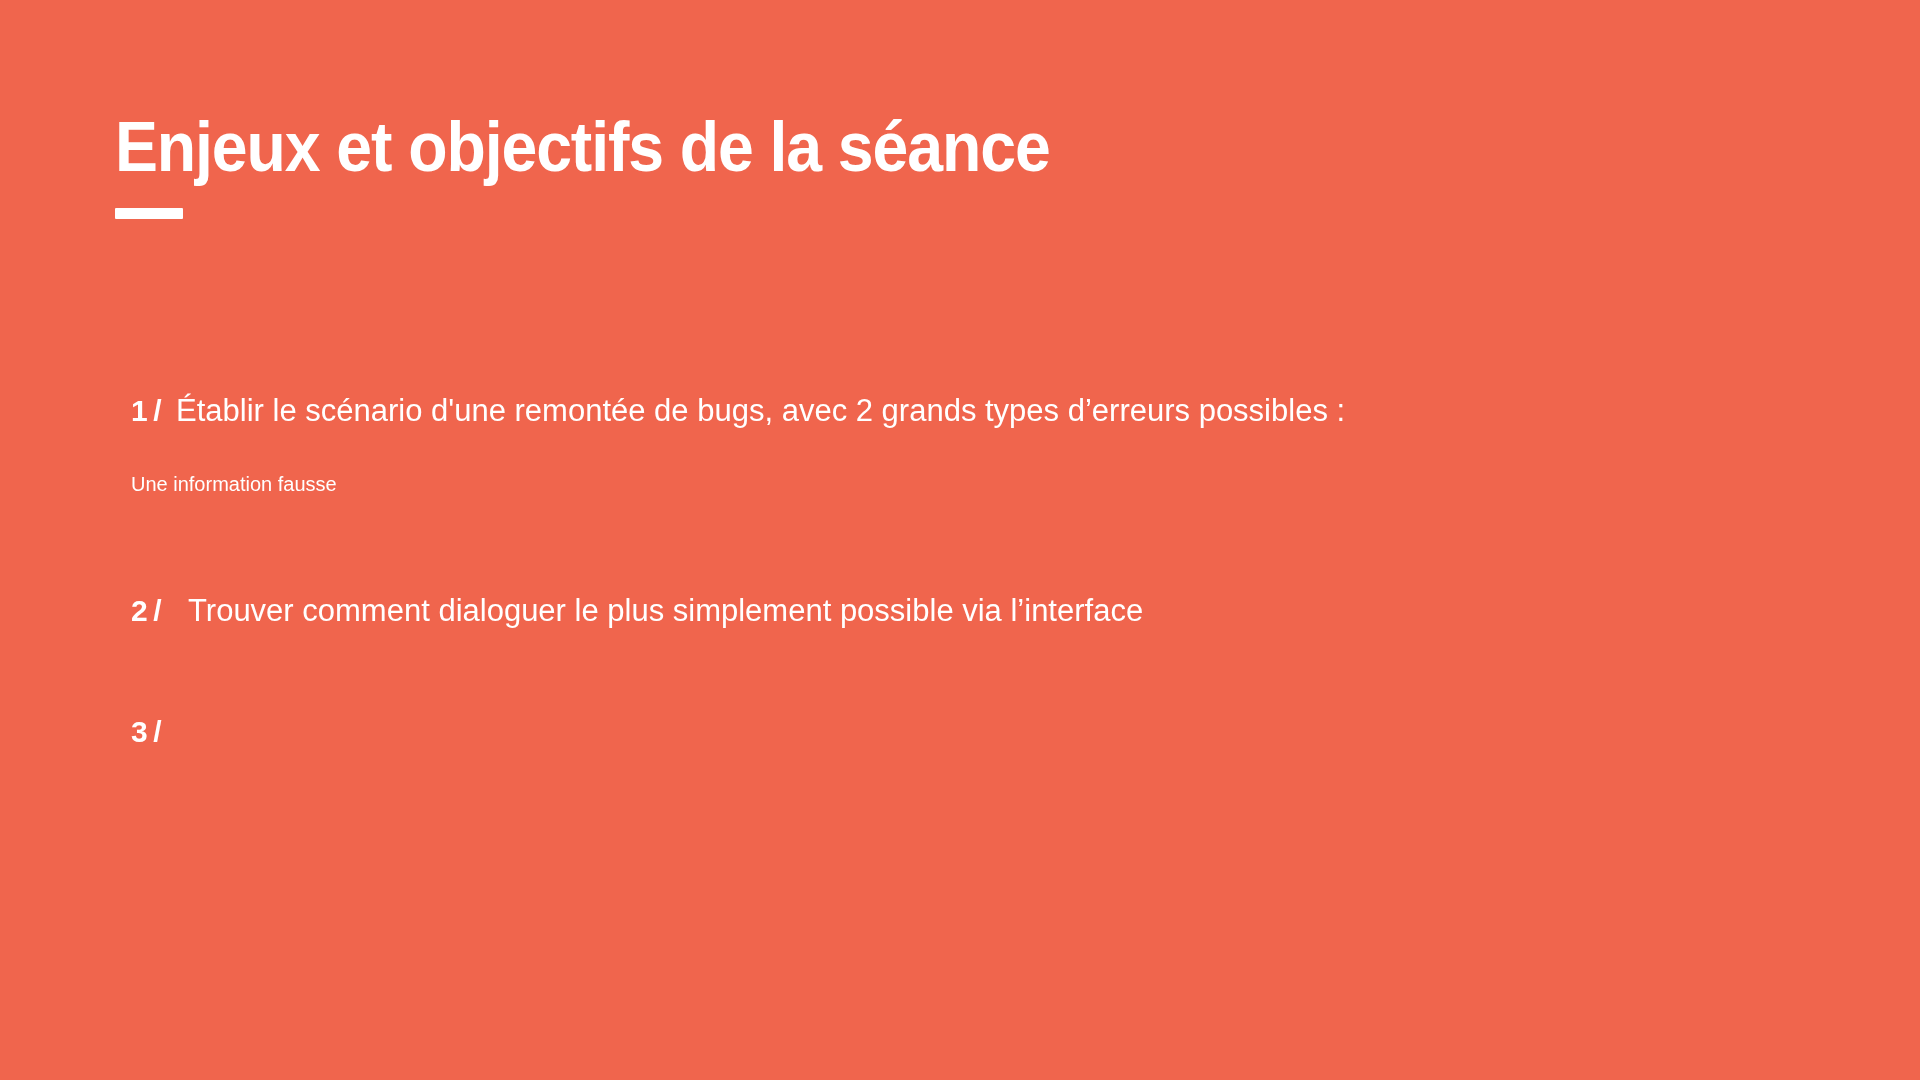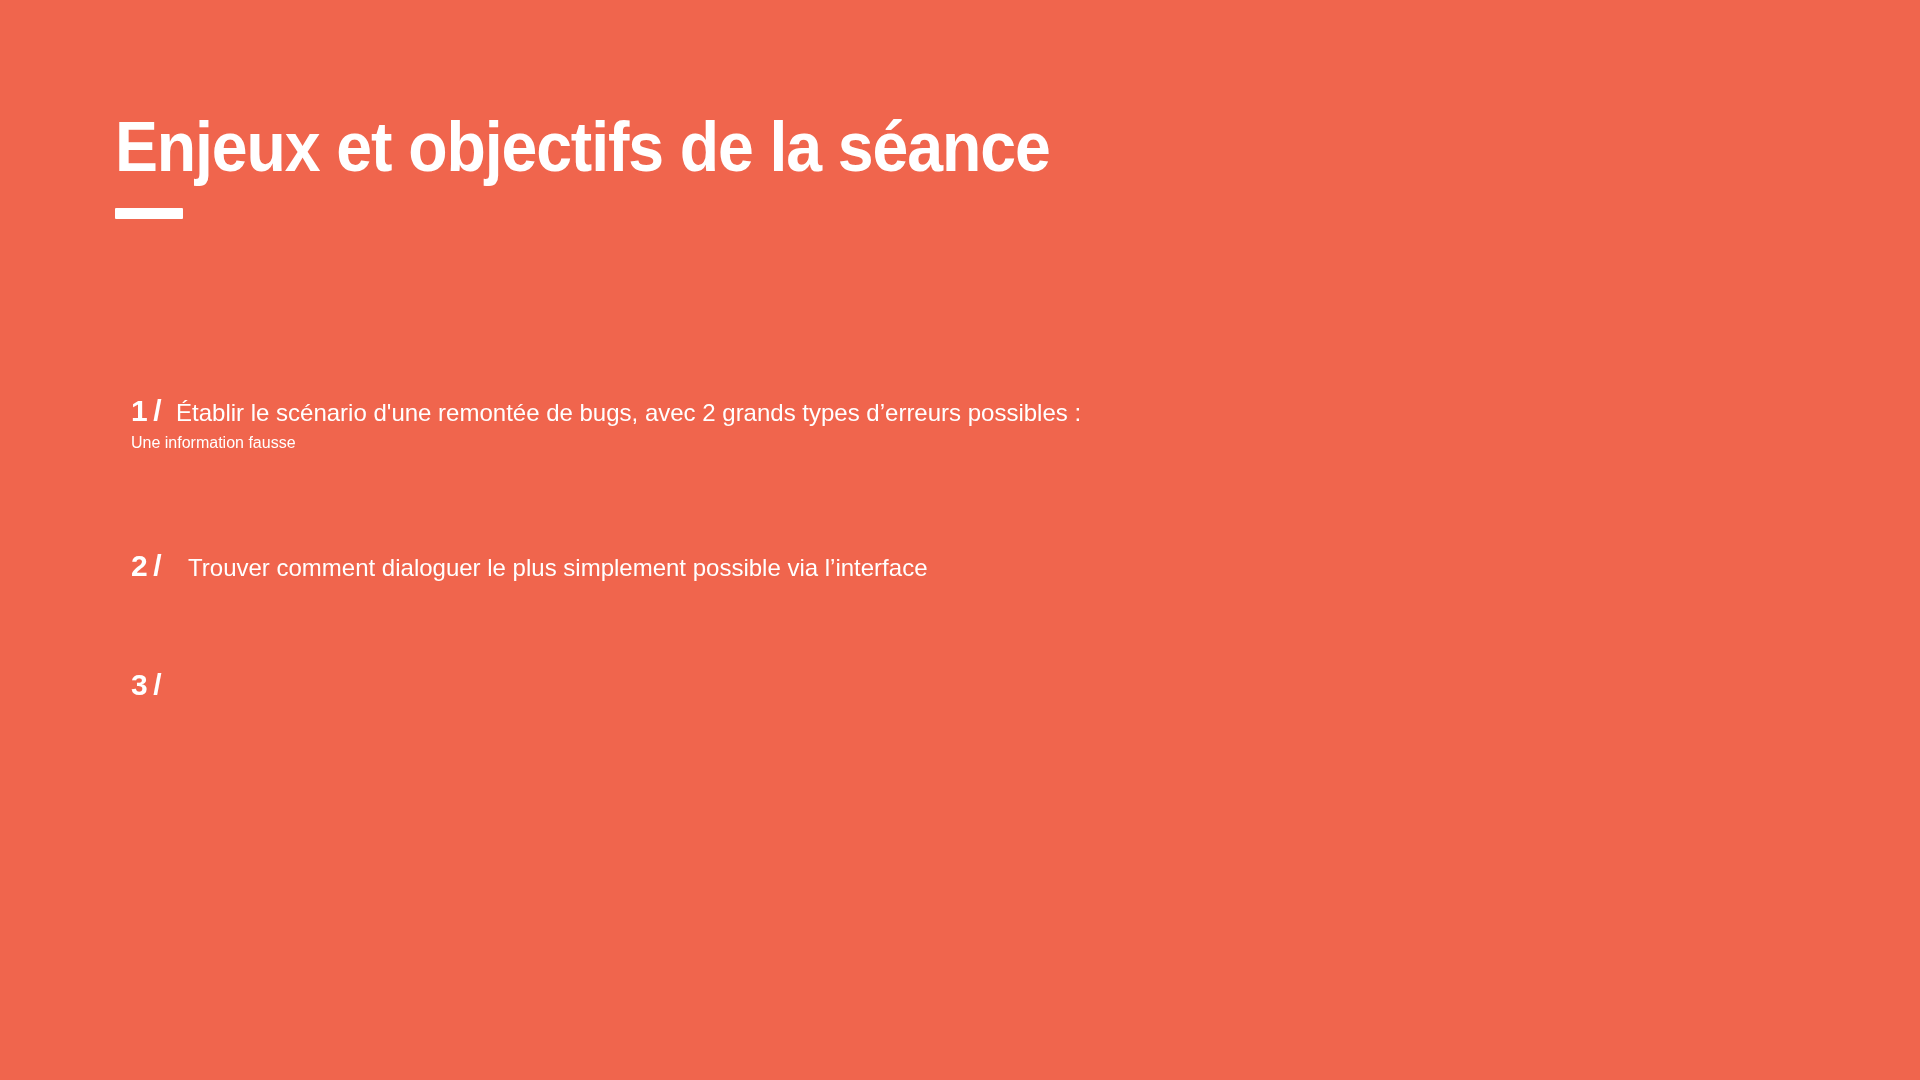--- a/index.html
+++ b/index.html
@@ -67,32 +67,33 @@
     flex: 0 0 auto;
     letter-spacing: 0.5px;
   }
   .obj-marker .slash {
     font-weight: 700;
     margin-left: 5px;
   }
 
   .obj-text {
     font-weight: 400;
-    font-size: 24px;
+    font-size: 31px;
     line-height: 1.25;
     margin-left: 14px;
     flex: 0 0 auto;
   }
   .obj-item.indent-wide .obj-text {
     margin-left: 26px;
   }
 
   .obj-sub {
+    margin-top: 38px;
     margin-left: 0px;
-    font-size: 16px;
+    font-size: 20px;
     line-height: 1.58;
     font-weight: 400;
   }
   .obj-sub div {
     white-space: nowrap;
   }
 
   .gap-a { height: 92px; }
   .gap-b { height: 82px; }
 </style>

